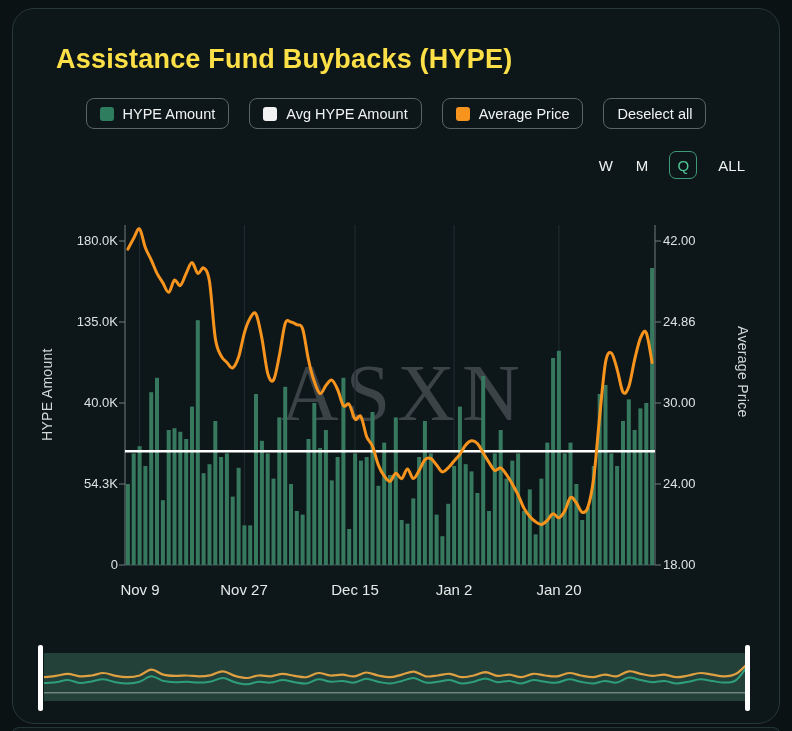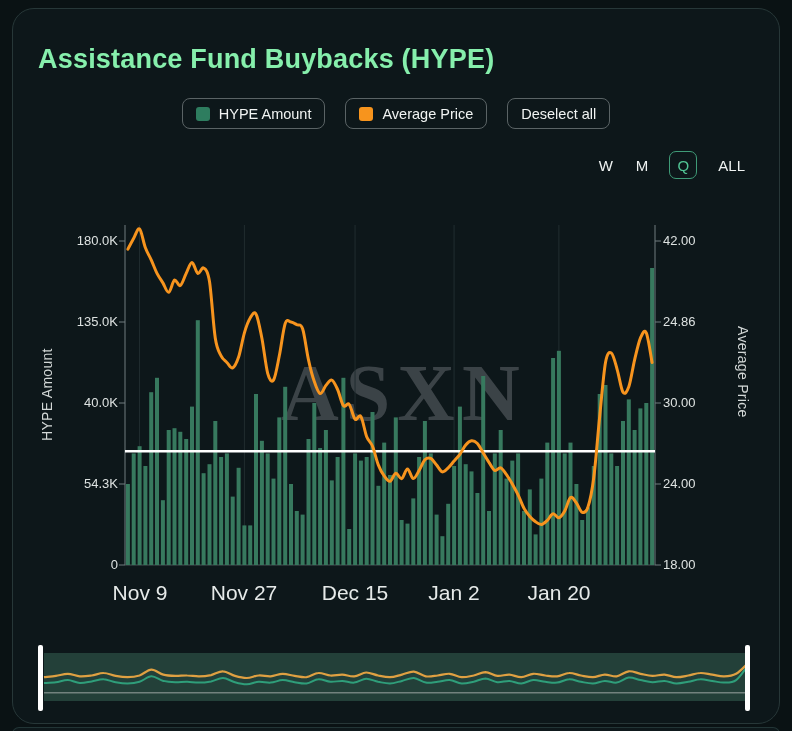--- a/index.html
+++ b/index.html
@@ -2,55 +2,59 @@
 <html><head>
 <meta charset="utf-8">
 <style>
   html,body{margin:0;padding:0;background:#0a1214;}
   #page{position:relative;width:792px;height:731px;background:#0a1214;overflow:hidden;
         font-family:"Liberation Sans",sans-serif;color:#eef2f1;}
   .card{position:absolute;left:12px;top:8px;width:766px;height:714px;background:#0d171a;
         border:1px solid #273738;border-radius:22px;}
   .next-card{position:absolute;left:12px;top:727px;width:766px;height:6px;background:#0e181b;
         border:1px solid #223536;border-bottom:none;border-radius:14px 14px 0 0;}
-  .title{position:absolute;left:38px;top:44px;font-size:27px;font-weight:600;letter-spacing:.2px;color:#86efac;}
+  .title{position:absolute;left:56px;top:44px;font-size:27px;font-weight:600;letter-spacing:.2px;color:#fde047;}
   .legend-row{position:absolute;left:0;right:0;top:98px;display:flex;justify-content:center;gap:20px;}
   .legend-btn{display:flex;align-items:center;gap:9px;height:31px;padding:0 13px;background:#0d171a;
         border:1px solid #5a6365;border-radius:8px;color:#f0f3f2;font-size:14.5px;font-weight:500;
         font-family:"Liberation Sans",sans-serif;cursor:pointer;}
   .swatch{width:14px;height:14px;border-radius:3px;display:inline-block;}
   .range-row{position:absolute;top:150px;right:45px;display:flex;align-items:center;gap:19px;height:30px;}
   .range-item{background:none;border:none;color:#eef2f1;font-size:15px;font-weight:500;
         font-family:"Liberation Sans",sans-serif;cursor:pointer;padding:2px 2px;}
   .range-item.selected{width:28px;height:28px;padding:0;border:1px solid #3f9b77;border-radius:7px;
         color:#52c695;display:flex;align-items:center;justify-content:center;}
   .tick-label{position:absolute;font-size:13px;color:#dde2e1;}
   .tick-left{width:60px;text-align:right;left:58px;}
   .tick-right{width:60px;text-align:left;left:663px;}
-  .x-label{width:80px;text-align:center;top:581px;font-size:21px;color:#e6eae9;}
+  .x-label{width:80px;text-align:center;top:581px;font-size:15px;color:#e6eae9;}
   .axis-title{position:absolute;font-size:14px;color:#d3d8d7;letter-spacing:.3px;}
   .axis-title-left{left:39px;top:312px;height:165px;writing-mode:vertical-rl;transform:rotate(180deg);text-align:center;}
   .axis-title-right{left:735px;top:302px;height:140px;writing-mode:vertical-rl;text-align:center;}
   .watermark{position:absolute;left:281px;top:348px;font-family:"Liberation Serif",serif;
-        font-size:80px;letter-spacing:7px;color:#41484c;opacity:.9;z-index:1;user-select:none;font-weight:bold;}
+        font-size:80px;letter-spacing:7px;color:#41484c;opacity:.9;z-index:1;user-select:none;}
   #plot-svg{position:absolute;left:115px;top:218px;z-index:2;}
   #nav-svg{position:absolute;left:36px;top:640px;z-index:2;}
 </style>
 </head>
 <body>
 
 <div id="page">
   <div class="card"></div>
 
   <div class="title">Assistance Fund Buybacks (HYPE)</div>
 
   <div class="legend-row">
     <button class="legend-btn">
       <span class="swatch" style="background: rgb(46, 125, 95);"></span>
       <span>HYPE Amount</span>
+    </button>
+    <button class="legend-btn">
+      <span class="swatch" style="background: rgb(242, 242, 242);"></span>
+      <span>Avg HYPE Amount</span>
     </button>
     <button class="legend-btn">
       <span class="swatch" style="background: rgb(247, 148, 29);"></span>
       <span>Average Price</span>
     </button>
     <button class="legend-btn">
       <span>Deselect all</span>
     </button>
   </div>
 

